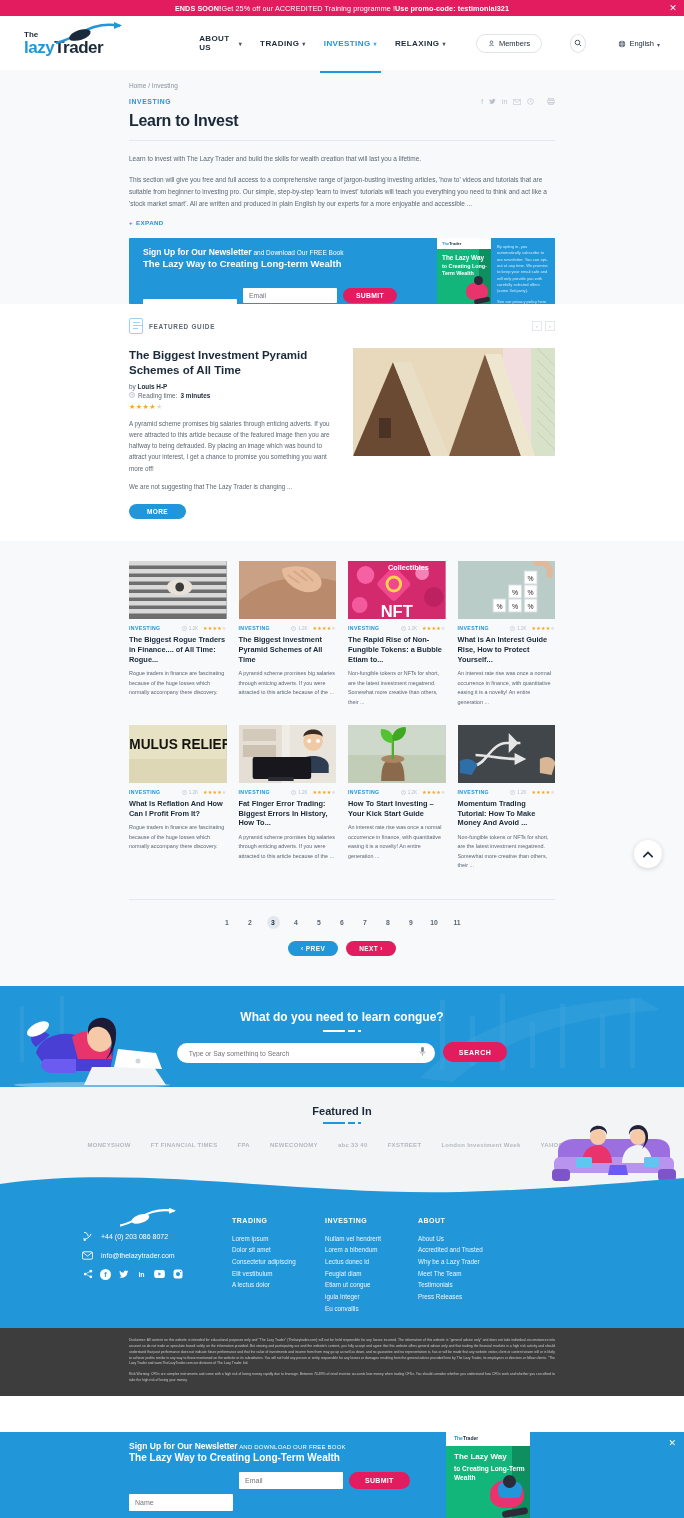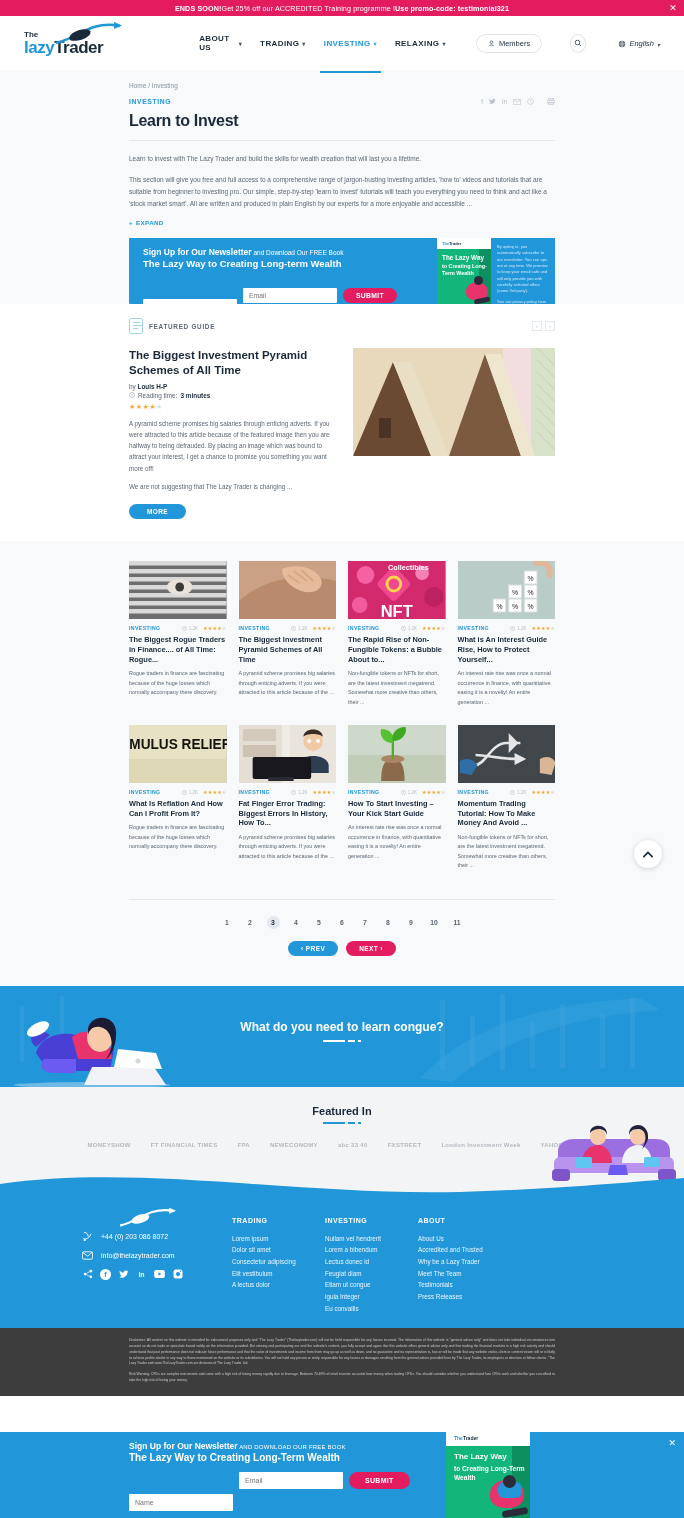--- a/index.html
+++ b/index.html
@@ -55,21 +55,21 @@
     display: flex; align-items: center; gap: 4px; padding: 0 11px;
     font-size: 7.5px; color: #1b2a3a; margin-left: 12px; cursor: pointer;
   }
   .icon-btn {
     width: 19px; height: 19px; border-radius: 50%; border: 1px solid #dfe4ea;
     display: flex; align-items: center; justify-content: center;
     margin-left: 10px; cursor: pointer;
   }
   .lang {
     display: flex; align-items: flex-end; gap: 3px; margin-left: 14px;
-    font-size: 7.5px; color: #1b2a3a; cursor: pointer; font-style: italic;
+    font-size: 7.5px; color: #1b2a3a; cursor: pointer;
   }
 
   
   .intro-wrap { background: #f7f9fb; padding: 12px 0 0; }
   .container { width: 426px; margin: 0 auto; }
   .crumb { font-size: 6.5px; color: #8a94a0; margin-bottom: 9px; }
   .cat-label { font-size: 6.8px; font-weight: bold; color: #2196d8; letter-spacing: .6px; }
   .share-row { display: flex; align-items: center; gap: 6px; }
   .share-ico { font-size: 6.5px; color: #b9c0c9; cursor: pointer; }
   .row-between { display: flex; justify-content: space-between; align-items: center; }
@@ -551,21 +551,21 @@
               <text x="62" y="9" font-family="Liberation Sans" font-size="7.5" font-weight="bold" fill="#fff" text-anchor="middle">Collectibles</text>
             </svg></div>
           <div class="card-meta">
             <span class="card-cat">INVESTING</span>
             <span class="card-views"><svg width="5" height="5" viewBox="0 0 16 16">
                 <circle cx="8" cy="8" r="6.6" fill="none" stroke="#b9c0c9" stroke-width="1.8"></circle>
                 <path d="M8 4.4V8l2.4 1.5" stroke="#b9c0c9" stroke-width="1.8" fill="none"></path>
               </svg>1.2K</span>
             <span class="card-stars">★★★★<span class="off">★</span></span>
           </div>
-          <div class="card-title">The Rapid Rise of Non-Fungible Tokens: a Bubble About to...</div>
+          <div class="card-title">The Rapid Rise of Non-Fungible Tokens: a Bubble Etiam to...</div>
           <div class="card-ex">Non-fungible tokens or NFTs for short, are the latest investment megatrend. Somewhat more creative than others, their ...</div>
         </div>
         <div class="card">
           <div class="card-img"><svg width="100%" height="58" viewBox="0 0 100 58" preserveAspectRatio="none">
               <rect width="100" height="58" fill="#b9ccc8"></rect>
               <g fill="#fff" stroke="#d8dde0">
                 <rect x="36" y="38" width="13" height="13"></rect>
                 <rect x="52" y="38" width="13" height="13"></rect>
                 <rect x="68" y="38" width="13" height="13"></rect>
                 <rect x="52" y="24" width="13" height="13"></rect>
@@ -734,20 +734,33 @@
       <path d="M22 46 C14 40, 16 30, 26 28 L36 34 Z" fill="#4a3fd4"></path>
       <ellipse cx="24" cy="28" rx="12" ry="6" fill="#ffffff" transform="rotate(-28 24 28)"></ellipse>
       <path d="M30 58 C24 64, 28 72, 40 72 L62 72 L62 58 Z" fill="#6b5bf0"></path>
     </svg>
     <div class="sb-title">What do you need to learn congue?</div>
     <div class="sb-dash">
         <i style="width:22px"></i>
         <i style="width:7px"></i>
         <i style="width:3px"></i>
       </div>
+    <div class="sb-form">
+      <div class="sb-input-wrap">
+        <input class="sb-input" placeholder="Type or Say something to Search" style="">
+        <span class="sb-mic">
+          <svg width="7" height="10" viewBox="0 0 10 14">
+            <rect x="3" y="0.6" width="4" height="7.5" rx="2" fill="#7e8892"></rect>
+            <path d="M1.2 7 C1.2 10.2 8.8 10.2 8.8 7" stroke="#7e8892" stroke-width="1" fill="none"></path>
+            <path d="M5 10.2 V13" stroke="#7e8892" stroke-width="1"></path>
+          </svg>
+        </span>
+      </div>
+      <button class="sb-btn">SEARCH</button>
+    </div>
   </div>
 
   <div class="fi-wrap">
     <div class="fi-title">Featured In</div>
     <div class="fi-dash">
         <i style="width:22px"></i>
         <i style="width:7px"></i>
         <i style="width:3px"></i>
       </div>
     <div class="fi-logos" id="fi-logos">

